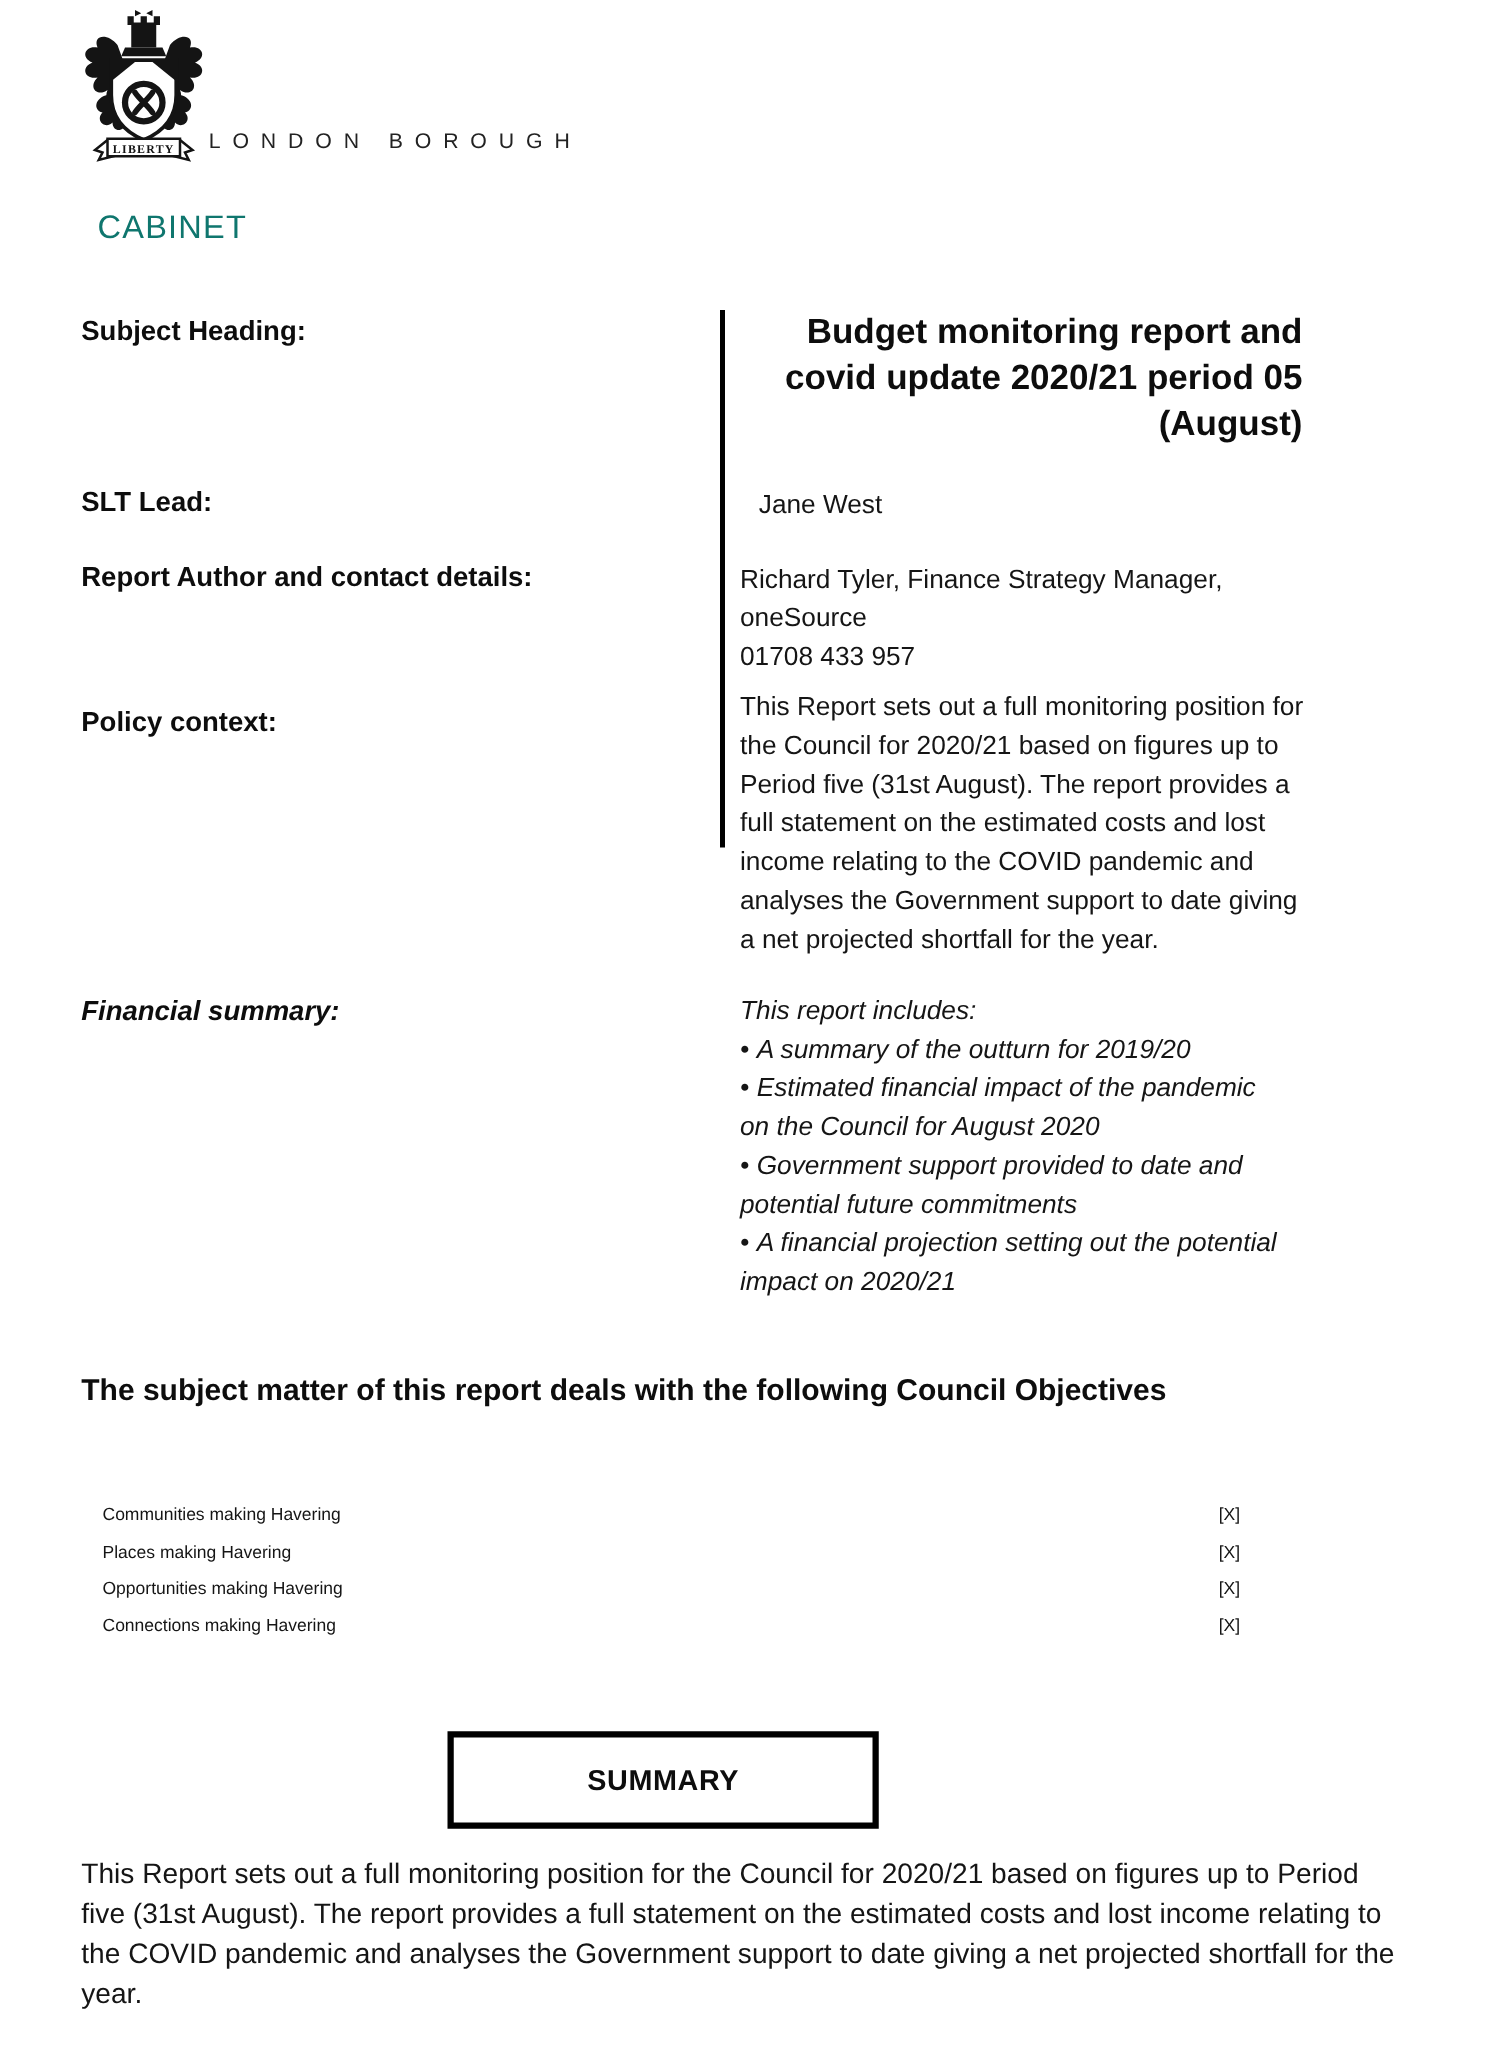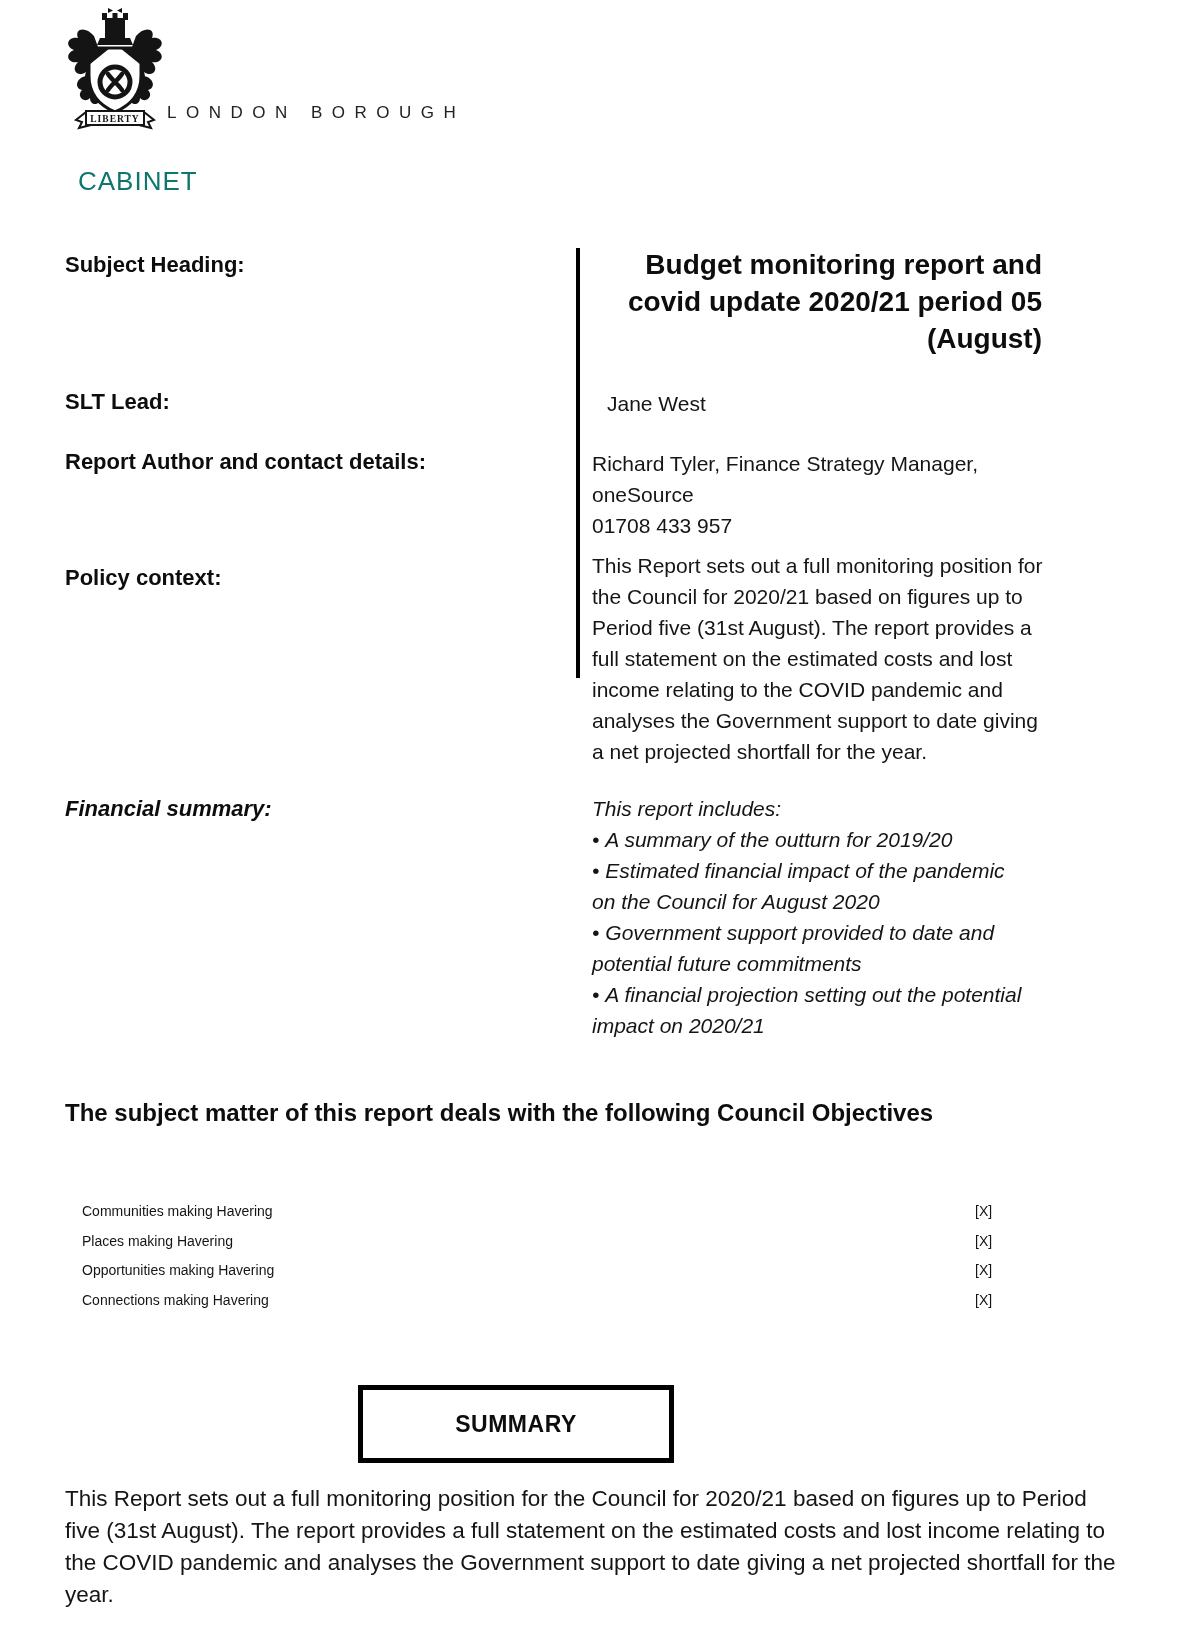--- a/index.html
+++ b/index.html
@@ -53,21 +53,21 @@
     position:absolute;left:65px;top:1096px;width:960px;
     font-size:24px;font-weight:700;line-height:34px;color:#0d0d0d;margin:0;
   }
   .objective-row{
     position:absolute;left:82px;width:1080px;
     font-size:14px;color:#151515;
   }
   .objective-row .mark{position:absolute;left:893px;top:0;}
   
   .summary-box{
-    position:absolute;left:358px;top:1385px;width:316px;height:78px;
+    position:absolute;left:358px;top:1385px;width:345px;height:78px;
     border:5px solid #000;box-sizing:border-box;
     display:flex;align-items:center;justify-content:center;
     background:#fff;
   }
   .summary-box .summary-label{
     font-size:23px;font-weight:700;letter-spacing:0.5px;color:#0d0d0d;
   }
   .summary-paragraph{
     position:absolute;left:65px;top:1483px;width:1060px;
     font-size:22.5px;line-height:32px;color:#151515;

